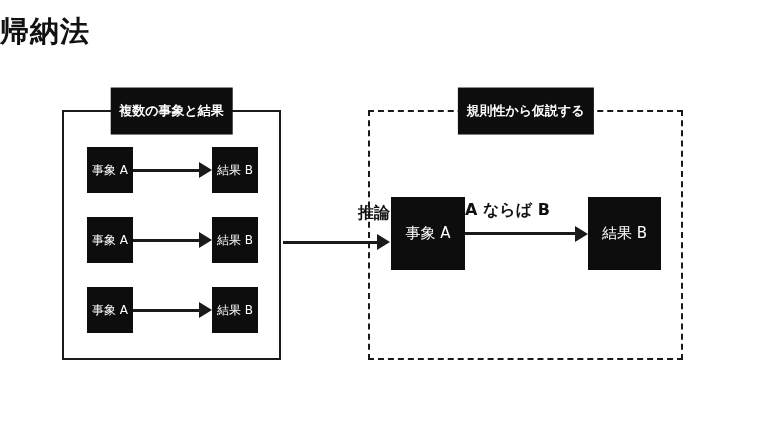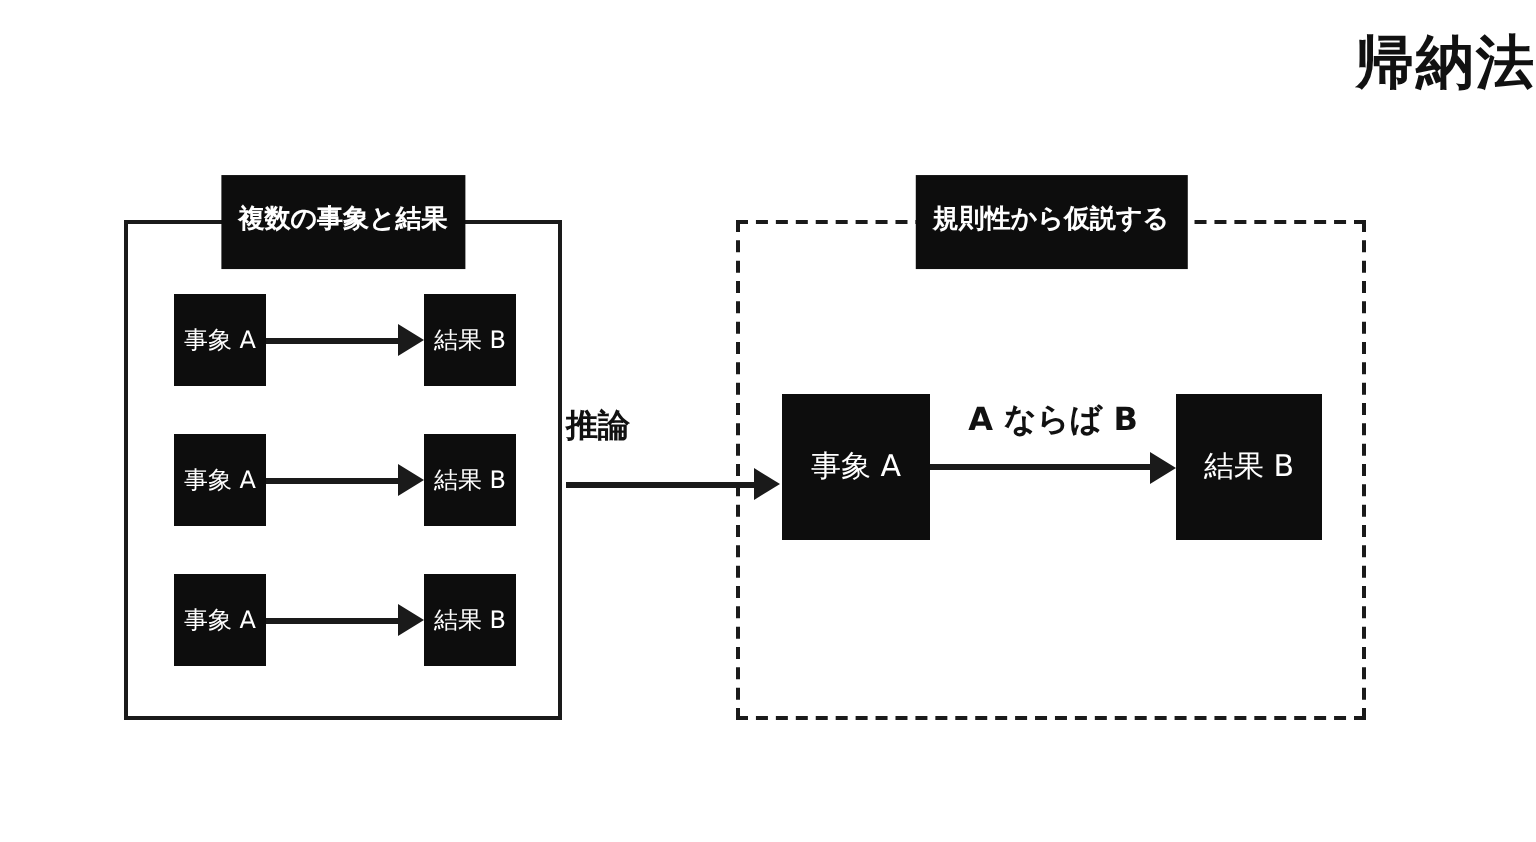--- a/index.html
+++ b/index.html
@@ -15,21 +15,21 @@
     font-family: "DejaVu Sans", "Liberation Sans", sans-serif;
     color: #111111;
     overflow: hidden;
   }
   .title {
     position: absolute;
     top: 12px;
     left: 0;
     width: 100%;
     margin: 0;
-    text-align: right;
+    text-align: left;
     font-size: 29px;
     font-weight: bold;
     letter-spacing: 1px;
     color: #111111;
   }
   .panel {
     position: absolute;
     border: 2px solid #1a1a1a;
     box-sizing: border-box;
     background: transparent;
@@ -112,21 +112,21 @@
     width: 79px;
     height: 46px;
   }
   .mid-connector {
     position: absolute;
     left: 283px;
     top: 203px;
     width: 107px;
   }
   .mid-label {
-    text-align: left;
+    text-align: right;
     font-size: 16px;
     font-weight: bold;
     color: #111111;
     margin-bottom: 9px;
   }
   .mid-connector .arrow {
     width: 100%;
     height: 18px;
   }
   .rp-src {
@@ -148,21 +148,21 @@
     left: 95px;
     top: 85px;
     width: 123px;
     height: 73px;
   }
   .rp-label {
     position: absolute;
     left: 95px;
     top: 88px;
     width: 123px;
-    text-align: center;
+    text-align: left;
     font-size: 16px;
     font-weight: bold;
     color: #111111;
   }
 </style>
 </head>
 <body>
 
 <div class="canvas">
 

